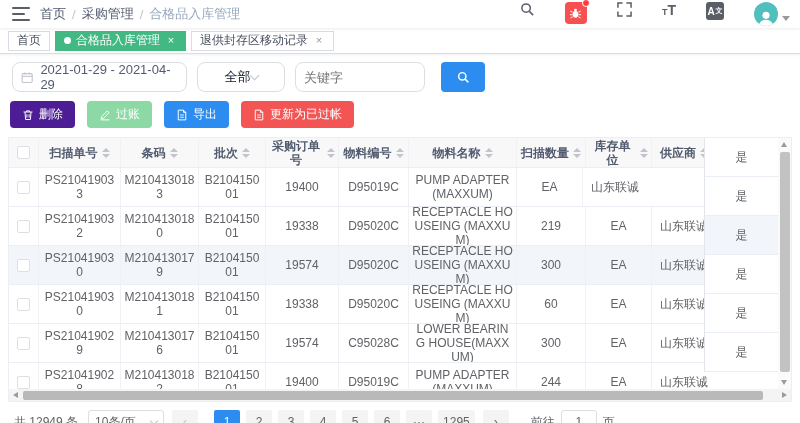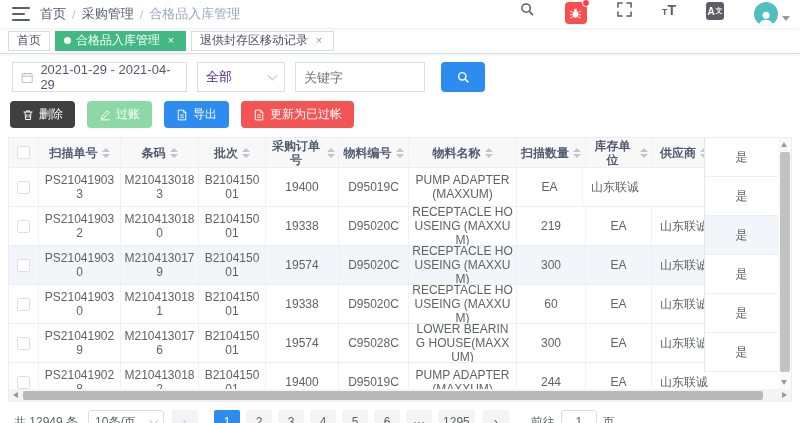--- a/index.html
+++ b/index.html
@@ -31,30 +31,30 @@
   .tags { height:26px; background:#fff; border-bottom:1px solid #d8dce5; box-shadow:0 1px 3px rgba(0,0,0,.06); display:flex; align-items:center; padding:0 8px; gap:5px; position:relative; z-index:2;}
   .tag { height:20px; display:flex; align-items:center; gap:5px; padding:0 8px; border:1px solid #d8dce5; background:#fff; color:#495060; font-size:12px; cursor:pointer;}
   .tag.active { background:#42b983; border-color:#42b983; color:#fff; }
   .tag .dot { width:7px; height:7px; border-radius:50%; background:#fff; }
   .tag .close { font-size:11px; line-height:1; border-radius:50%; width:12px; height:12px; display:flex; align-items:center; justify-content:center;}
 
   
   .content { padding:6px 8px 0 8px; }
 
   .filter-row { display:flex; align-items:center; gap:10px; margin:2px 0 0 4px; }
-  .inp { height:30px; border:1px solid #dcdee2; border-radius:0; background:#fff; display:flex; align-items:center; font-size:13px; color:#515a6e; }
+  .inp { height:30px; border:1px solid #dcdee2; border-radius:8px; background:#fff; display:flex; align-items:center; font-size:13px; color:#515a6e; }
   .date-inp { width:175px; padding:0 8px; gap:7px;}
-  .sel { width:88px; padding:0 8px; justify-content:space-between; color:#4c1d95;}
+  .sel { width:88px; padding:0 8px; justify-content:center; color:#0f172a;}
   .sel .chev { width:7px; height:7px; border-right:1.5px solid #c0c4cc; border-bottom:1.5px solid #c0c4cc; transform:rotate(45deg); margin-top:-4px;}
   .kw-inp { width:130px; padding:9px 8px; color:#c0c4cc; }
   .search-btn { width:44px; height:30px; background:#2d8cf0; border:none; border-radius:4px; display:flex; align-items:center; justify-content:center; margin-left:6px; cursor:pointer;}
 
   .btn-row { display:flex; align-items:center; gap:12px; margin:9px 0 0 2px; }
   .btn { height:27px; border:none; border-radius:4px; color:#fff; font-size:12px; padding:0 12px; display:flex; align-items:center; gap:5px; cursor:pointer; font-family:inherit;}
-  .btn-del { background:#404040; }
+  .btn-del { background:#4c1d95; }
   .btn-post { background:#8cd9a5; }
   .btn-export { background:#2d8cf0; }
   .btn-update { background:#f35555; }
 
   
   .table-wrap { position:relative; margin-top:9px; border:1px solid #ebeef5; width:784px; font-size:12px; color:#606266;}
   .t-viewport { width:770px; overflow:hidden; }
   .t-inner { width:776px; }
   .trow { display:flex; border-bottom:1px solid #ebeef5; height:39px; background:#fff;}
   .thead .trow { height:30px; background:#f8f8f9; color:#515a6e; font-weight:bold; }

